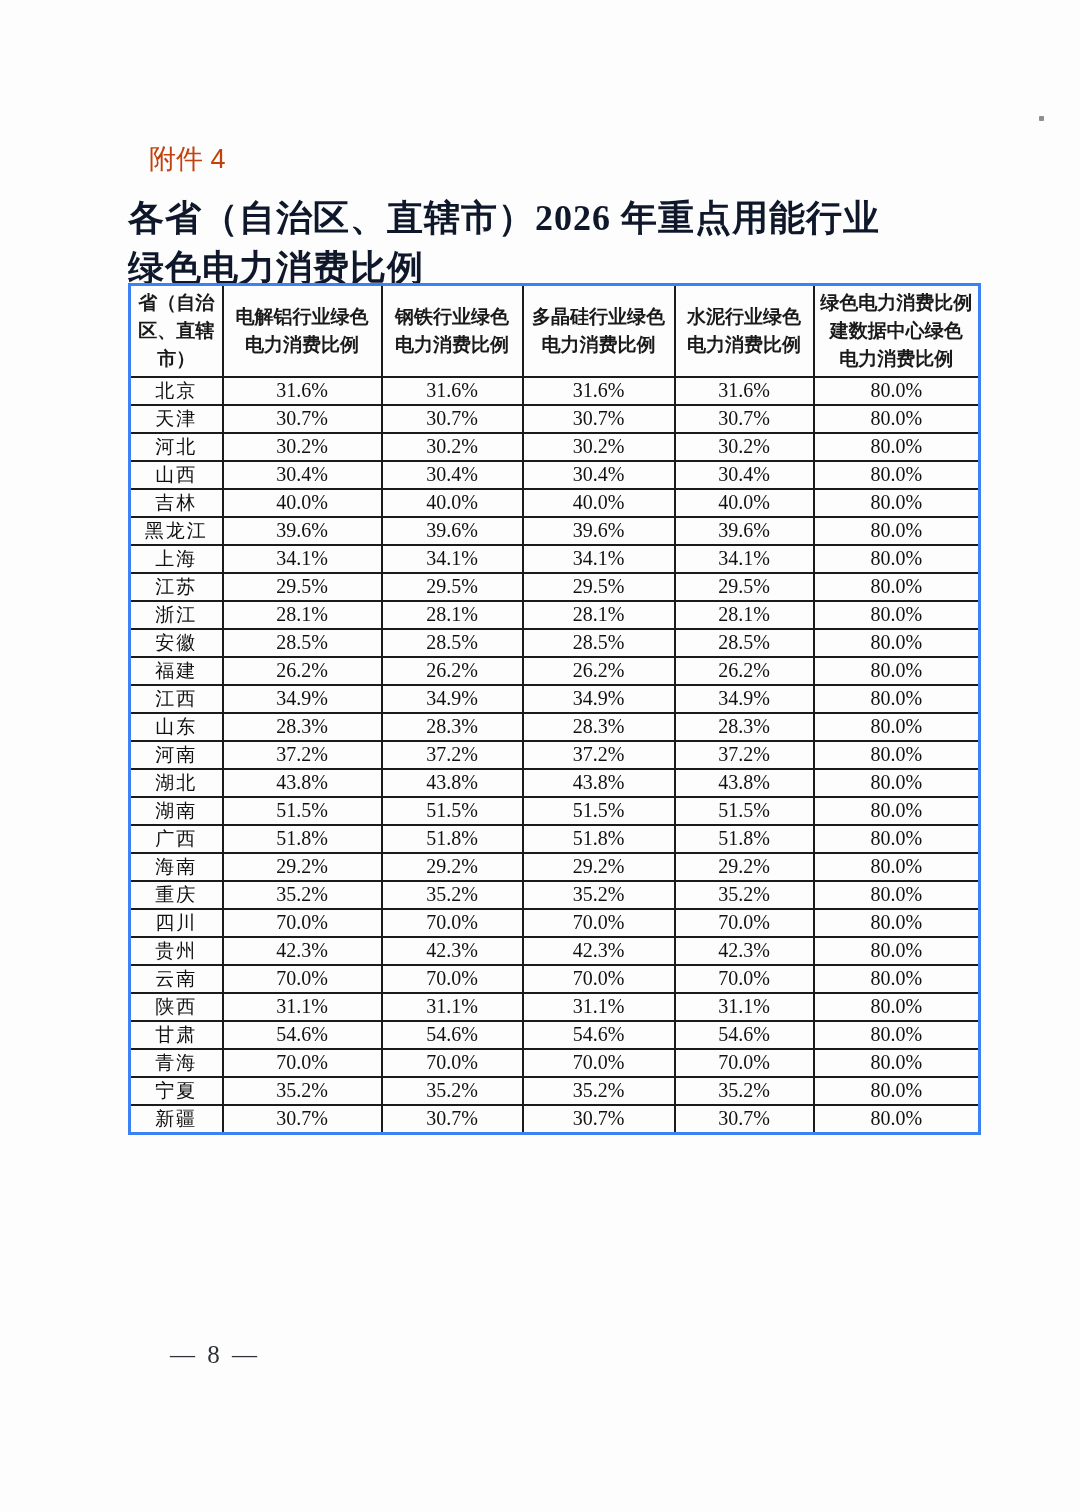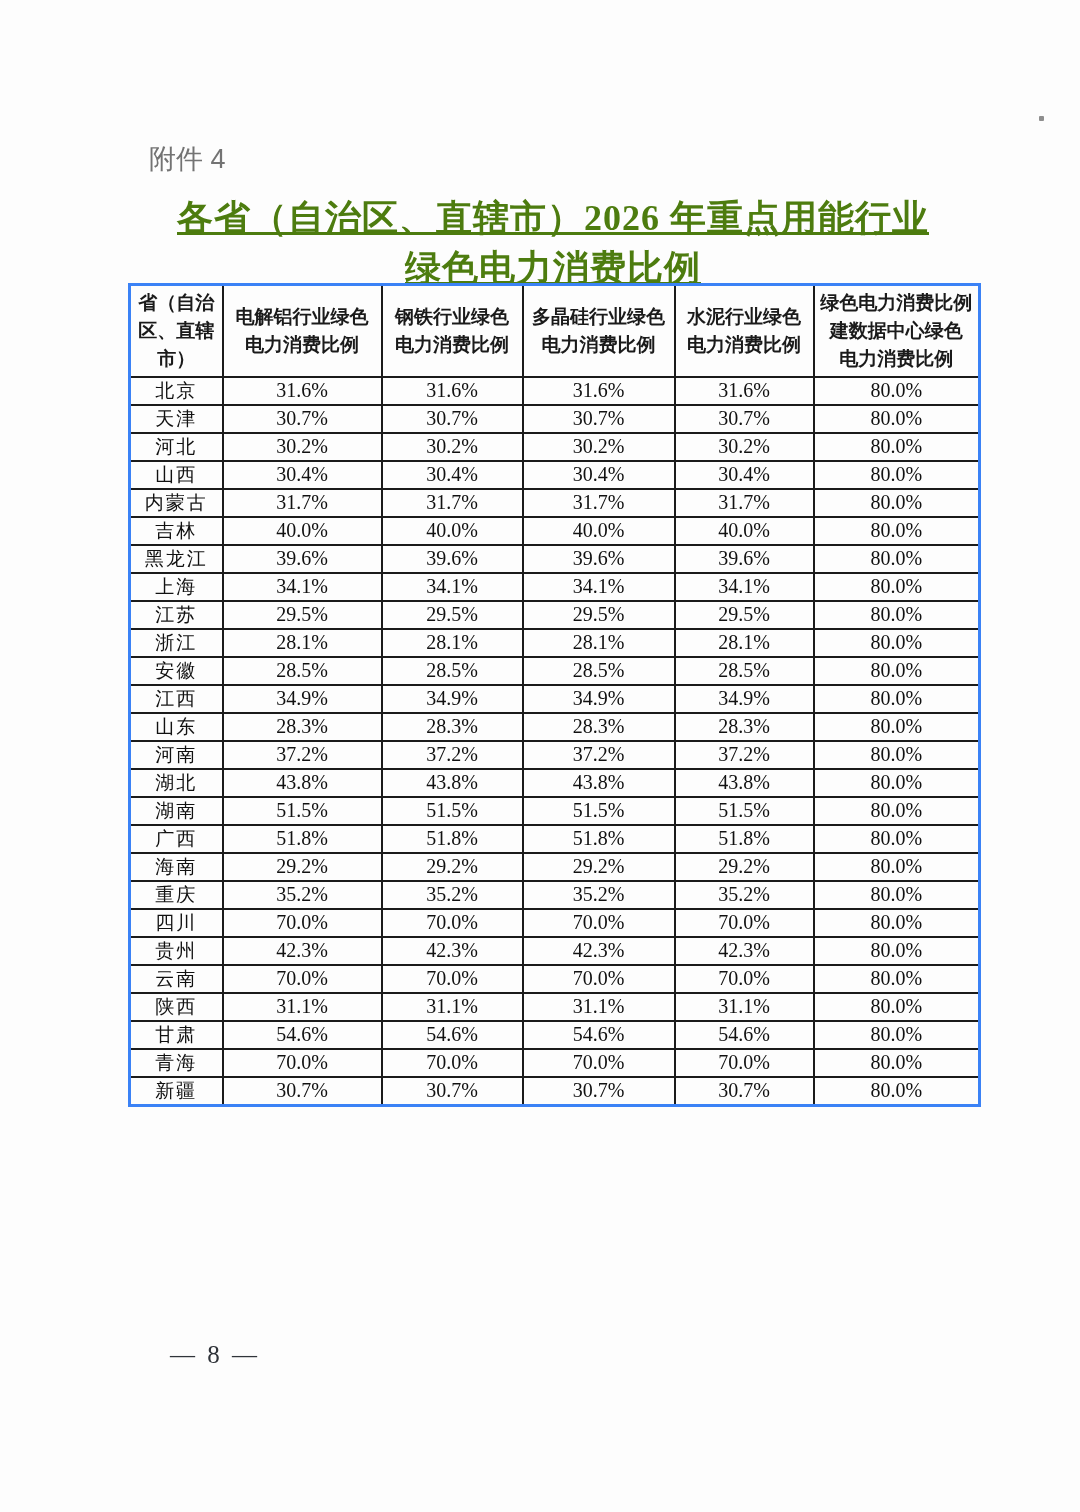--- a/index.html
+++ b/index.html
@@ -13,35 +13,34 @@
     font-family: "Liberation Serif", serif;
     overflow: hidden;
     margin: 0 auto;
   }
   .attachment-label {
     position: absolute;
     left: 149px;
     top: 141px;
     font-size: 27px;
     font-family: "Liberation Sans", sans-serif;
-    color: #737373;
+    color: #c2410c;
   }
   .doc-title {
     position: absolute;
     left: 128px;
     top: 193px;
     width: 850px;
-    text-align: center;
+    text-align: left;
     font-weight: bold;
     font-size: 36px;
     line-height: 50px;
     font-family: "Liberation Serif", serif;
-    color: #4d7c0f;
+    color: #0f172a;
     letter-spacing: 1px;
-    text-decoration: underline;
   }
   table.data-table {
     position: absolute;
     left: 128px;
     top: 283px;
     width: 850px;
     border-collapse: collapse;
     table-layout: fixed;
     border: 3px solid #3b82f6;
   }
@@ -158,28 +157,20 @@
         </tr>
         <tr>
           <td class="province">山西</td>
           <td>30.4%</td>
           <td>30.4%</td>
           <td>30.4%</td>
           <td>30.4%</td>
           <td>80.0%</td>
         </tr>
         <tr>
-          <td class="province">内蒙古</td>
-          <td>31.7%</td>
-          <td>31.7%</td>
-          <td>31.7%</td>
-          <td>31.7%</td>
-          <td>80.0%</td>
-        </tr>
-        <tr>
           <td class="province">吉林</td>
           <td>40.0%</td>
           <td>40.0%</td>
           <td>40.0%</td>
           <td>40.0%</td>
           <td>80.0%</td>
         </tr>
         <tr>
           <td class="province">黑龙江</td>
           <td>39.6%</td>
@@ -214,20 +205,28 @@
         </tr>
         <tr>
           <td class="province">安徽</td>
           <td>28.5%</td>
           <td>28.5%</td>
           <td>28.5%</td>
           <td>28.5%</td>
           <td>80.0%</td>
         </tr>
         <tr>
+          <td class="province">福建</td>
+          <td>26.2%</td>
+          <td>26.2%</td>
+          <td>26.2%</td>
+          <td>26.2%</td>
+          <td>80.0%</td>
+        </tr>
+        <tr>
           <td class="province">江西</td>
           <td>34.9%</td>
           <td>34.9%</td>
           <td>34.9%</td>
           <td>34.9%</td>
           <td>80.0%</td>
         </tr>
         <tr>
           <td class="province">山东</td>
           <td>28.3%</td>
@@ -326,20 +325,28 @@
         </tr>
         <tr>
           <td class="province">青海</td>
           <td>70.0%</td>
           <td>70.0%</td>
           <td>70.0%</td>
           <td>70.0%</td>
           <td>80.0%</td>
         </tr>
         <tr>
+          <td class="province">宁夏</td>
+          <td>35.2%</td>
+          <td>35.2%</td>
+          <td>35.2%</td>
+          <td>35.2%</td>
+          <td>80.0%</td>
+        </tr>
+        <tr>
           <td class="province">新疆</td>
           <td>30.7%</td>
           <td>30.7%</td>
           <td>30.7%</td>
           <td>30.7%</td>
           <td>80.0%</td>
         </tr>
       </tbody>
   </table>
 

